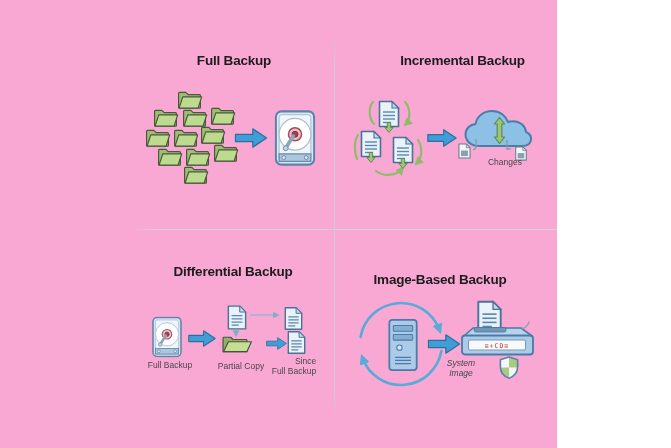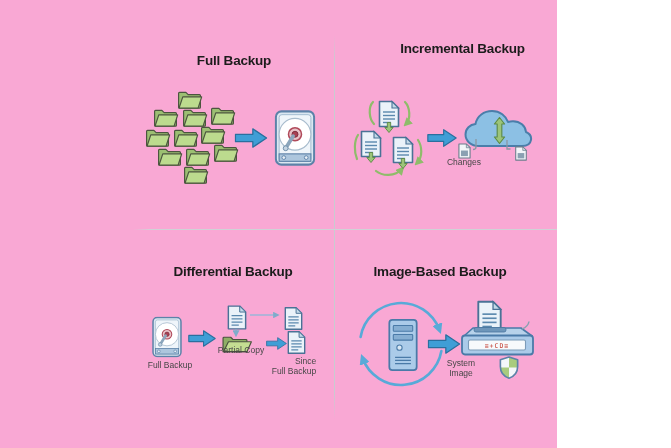--- a/index.html
+++ b/index.html
@@ -147,21 +147,21 @@
     <svg class="abs" style="left:233px; top:127px;" width="36" height="22" viewBox="0 0 36 24">
         <use href="#sym-barrow" width="36" height="24"></use>
       </svg>
 
     <svg class="abs" style="left:274px; top:110px;" width="42" height="56" viewBox="0 0 44 60">
         <use href="#sym-hdd" width="44" height="60"></use>
       </svg>
   </section>
 
   <section>
-    <div class="title" style="left:442px; top:41px;padding-left:41px;">Incremental Backup</div>
+    <div class="title" style="left:442px; top:53px;padding-left:41px;">Incremental Backup</div>
 
     <svg class="abs" style="left:354px; top:96px;" width="70" height="82" viewBox="0 0 70 82">
       <path d="M20,28 C15,23 14,11 19,6" fill="none" stroke="#8fbc6a" stroke-width="2.2" stroke-linecap="round"></path>
       <path d="M51,6 C56,11 57,23 52,28" fill="none" stroke="#8fbc6a" stroke-width="2.2" stroke-linecap="round" marker-end="url(#ah-green)"></path>
       <path d="M3,63 C0,56 0,45 4,39" fill="none" stroke="#8fbc6a" stroke-width="2.2" stroke-linecap="round"></path>
       <path d="M64,44 C68,50 69,61 63,67" fill="none" stroke="#8fbc6a" stroke-width="2.2" stroke-linecap="round" marker-end="url(#ah-green)"></path>
       <path d="M22,75 C28,80 41,81 48,73" fill="none" stroke="#8fbc6a" stroke-width="2.2" stroke-linecap="round" marker-end="url(#ah-green)"></path>
       <use href="#sym-doc" x="24" y="4" width="22" height="28"></use>
       <use href="#sym-gdown" x="30" y="25" width="10" height="13"></use>
       <use href="#sym-doc" x="6" y="34" width="22" height="28"></use>
@@ -179,21 +179,21 @@
       <use href="#sym-gupdown" x="30" y="7" width="13" height="31"></use>
     </svg>
 
     <svg class="abs" style="left:456px; top:136px;" width="74" height="26" viewBox="0 0 74 26">
       <use href="#sym-sdoc" x="2" y="7" width="13" height="16"></use>
       <path d="M20,3 v8 q0,2.5 -3,2.5" fill="none" stroke="#8a97a2" stroke-width="1.3"></path>
       <path d="M51,4 v9 h3.5" fill="none" stroke="#8a97a2" stroke-width="1.3"></path>
       <use href="#sym-sdoc" x="58" y="10" width="14" height="15"></use>
     </svg>
 
-    <div class="lbl" style="left:464px; top:157px;">Changes</div>
+    <div class="lbl" style="left:505px; top:157px;">Changes</div>
   </section>
 
   <section>
     <div class="title" style="left:233px; top:264px;">Differential Backup</div>
 
     <svg class="abs" style="left:152px; top:314px;" width="30" height="46" viewBox="0 0 44 60">
         <use href="#sym-hdd" width="44" height="60"></use>
       </svg>
     <div class="lbl" style="left:170px; top:360px;">Full Backup</div>
 
@@ -205,21 +205,21 @@
         <use href="#sym-doc" width="22" height="28"></use>
       </svg>
 
     <svg class="abs" style="left:230px; top:329px;" width="12" height="11" viewBox="0 0 12 11">
       <line x1="6" y1="0" x2="6" y2="5.5" stroke="#7faccb" stroke-width="1.4" marker-end="url(#ah-thin)"></line>
     </svg>
 
     <svg class="abs" style="left:221px; top:335px;" width="32" height="18" viewBox="0 0 34 20">
         <use href="#sym-openfolder" width="34" height="20"></use>
       </svg>
-    <div class="lbl" style="left:241px; top:345px;">Partial Copy</div>
+    <div class="lbl" style="left:241px; top:361px;">Partial Copy</div>
 
     <svg class="abs" style="left:249px; top:309px;" width="34" height="12" viewBox="0 0 34 12">
       <line x1="1" y1="6" x2="28" y2="6" stroke="#8cb8d8" stroke-width="1.3" marker-end="url(#ah-thin)"></line>
     </svg>
 
     <svg class="abs" style="left:284px; top:306px;" width="19" height="25" viewBox="0 0 22 28">
         <use href="#sym-doc" width="22" height="28"></use>
       </svg>
 
     <svg class="abs" style="left:266px; top:336px;" width="21" height="15" viewBox="0 0 36 24">
@@ -230,21 +230,21 @@
         <use href="#sym-doc" width="22" height="28"></use>
       </svg>
 
     <div class="lbl" style="left:294px; top:356px;text-align:right;">
       <div>Since</div>
       <div>Full Backup</div>
     </div>
   </section>
 
   <section>
-    <div class="title" style="left:440px; top:264px;">Image-Based Backup</div>
+    <div class="title" style="left:440px; top:272px;">Image-Based Backup</div>
 
     <svg class="abs" style="left:357px; top:300px;" width="88" height="88" viewBox="0 0 88 88">
       <path d="M3.6,36.9 A41,41 0 0 1 82.5,30.0" fill="none" stroke="#58aad8" stroke-width="2.6" stroke-linecap="round" marker-end="url(#ah-cycle)"></path>
       <path d="M84.4,51.1 A41,41 0 0 1 5.5,58.0" fill="none" stroke="#58aad8" stroke-width="2.6" stroke-linecap="round" marker-end="url(#ah-cycle)"></path>
     </svg>
 
     <svg class="abs" style="left:388px; top:317px;" width="30" height="56" viewBox="0 0 34 60">
         <use href="#sym-tower" width="34" height="60"></use>
       </svg>
 
@@ -255,21 +255,21 @@
     <svg class="abs" style="left:460px; top:299px;" width="76" height="58" viewBox="0 0 76 58">
       <use href="#sym-doc" x="16" y="1" width="27" height="33"></use>
       <path d="M4,37 L13,29 H61 L72,37 Z" fill="#b7d2ea" stroke="#4a7aa8" stroke-width="1.6" stroke-linejoin="round"></path>
       <rect x="14" y="28.5" width="32" height="4.5" rx="2" fill="#6e96ba" stroke="#49759e" stroke-width="0.8"></rect>
       <path d="M62,30 C66,28.5 68.5,25.5 69,22.5" fill="none" stroke="#8aa0b2" stroke-width="1.5"></path>
       <rect x="2" y="36.5" width="71" height="19" rx="3" fill="#abcbe9" stroke="#4a7aa8" stroke-width="1.8"></rect>
       <rect x="8.5" y="41" width="57" height="10" rx="1.5" fill="#f7fafc" stroke="#7d9cb8" stroke-width="1.1"></rect>
       <text x="37" y="48.5" text-anchor="middle" font-size="6.5" fill="#c23b2e" style="font-family:'DejaVu Sans Mono', monospace; letter-spacing:1px;">≡+CD≡</text>
     </svg>
 
-    <div class="lbl" style="left:461px; top:358px;">
+    <div class="lbl" style="left:461px; top:358px;font-style:italic;">
       <div>System</div>
       <div>Image</div>
     </div>
 
     <svg class="abs" style="left:499px; top:355px;" width="20" height="25" viewBox="0 0 22 26">
         <use href="#sym-shield" width="22" height="26"></use>
       </svg>
   </section>
 
 </div>

